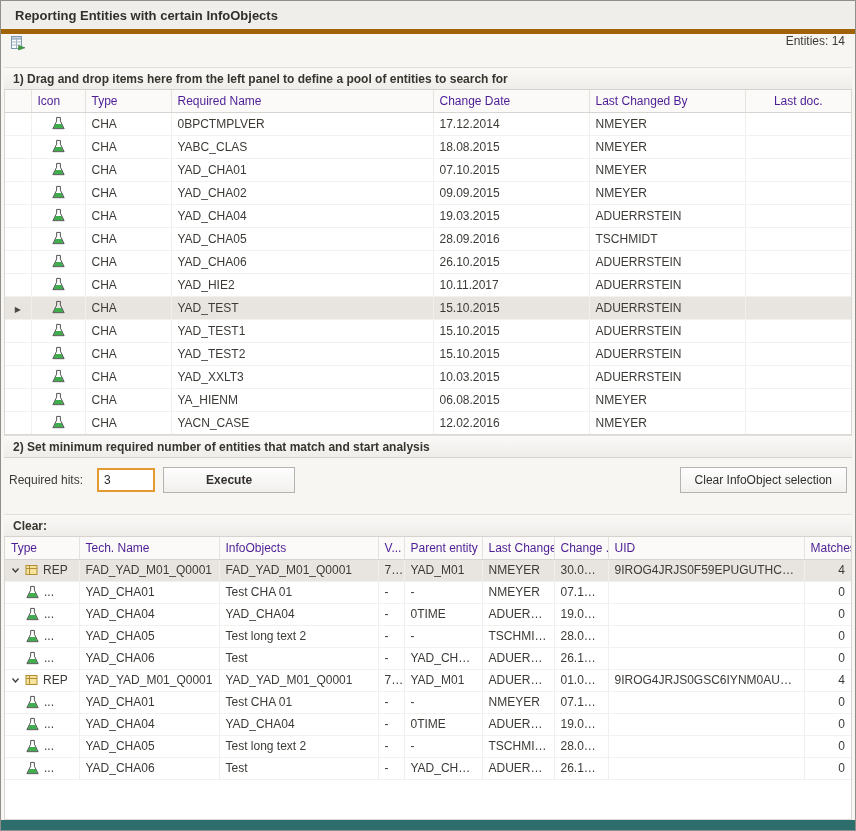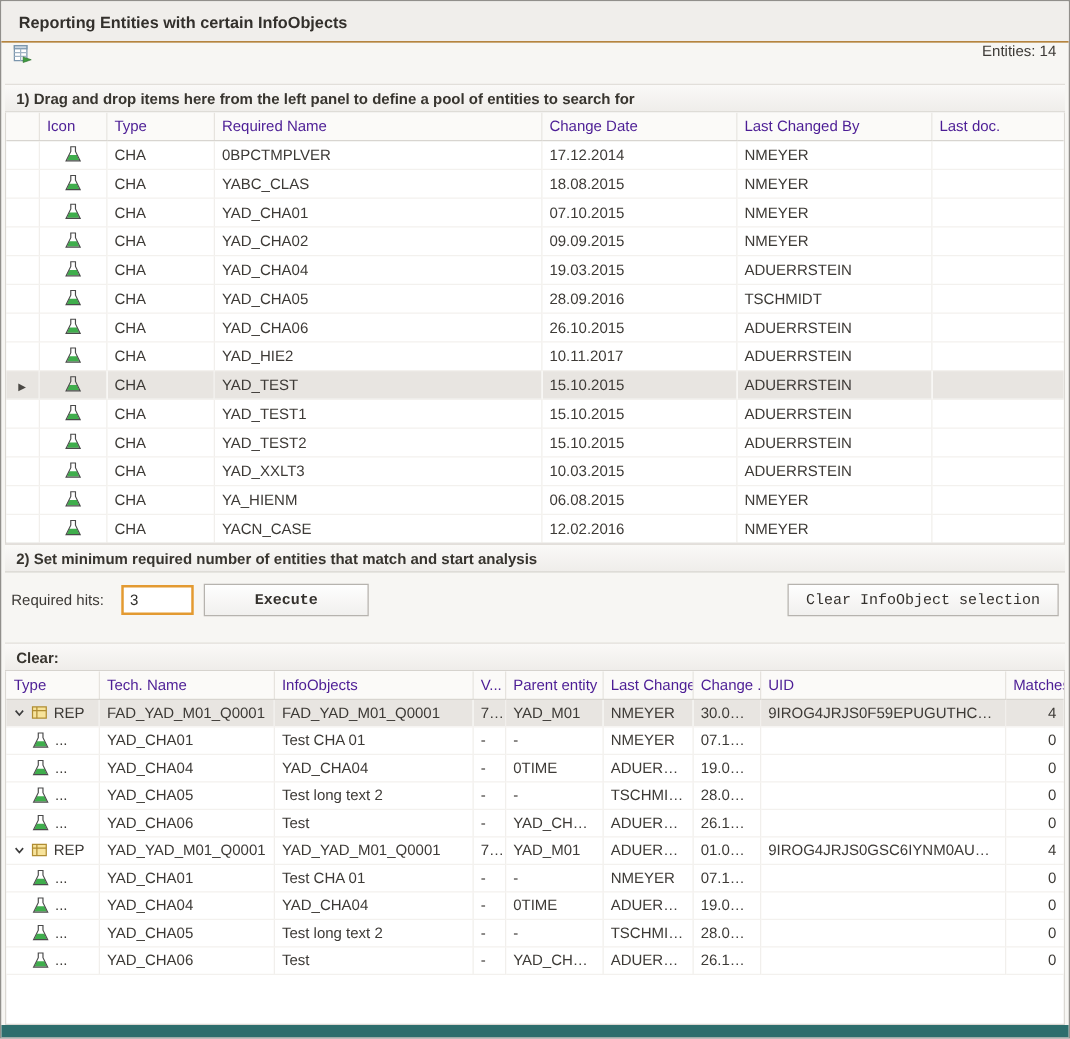--- a/index.html
+++ b/index.html
@@ -1,50 +1,50 @@
 <!DOCTYPE html>
 <html style="--accent-teal: #2d6e6d; --focus-orange: #e39a31; --selection: #e8e5e1;"><head>
 <meta charset="utf-8">
 <style>
   * { margin:0; padding:0; box-sizing:border-box; }
   body { font-family:"Liberation Sans", sans-serif; font-size:12px; color:#3d3a36; background:#ffffff; }
   .window { width:856px; height:831px; border:1px solid #918f8b; background:#f7f6f3; display:flex; flex-direction:column; overflow:hidden; position:relative; }
 
-  .title-bar { height:33px; flex:0 0 33px; background:#f0eeeb; border-bottom:1px solid #a16207; display:flex; align-items:center; padding:0 14px; }
+  .title-bar { height:33px; flex:0 0 33px; background:#f0eeeb; border-bottom:5px solid #a16207; display:flex; align-items:center; padding:0 14px; }
   .title-bar .title { font-weight:bold; font-size:13px; color:#33302c; }
 
   .toolbar { height:33px; flex:0 0 33px; display:flex; align-items:flex-start; justify-content:space-between; padding:0 10px 0 8px; }
   .tool-icon { width:18px; height:18px; display:inline-flex; align-items:center; justify-content:center; cursor:pointer; }
   .entities-count { color:#3d3a36; }
 
   .section-header { height:23px; flex:0 0 23px; margin:0 3px; background:linear-gradient(#faf9f7,#efedea); border-top:1px solid #e2dfda; border-bottom:1px solid #d6d3ce; display:flex; align-items:center; padding:0 9px; font-weight:bold; color:#38352f; }
 
   .table-wrap { margin:0 3px; background:#fff; border-left:1px solid #dbd8d3; border-right:1px solid #dbd8d3; border-bottom:1px solid #dbd8d3; overflow:hidden; }
   table { border-collapse:collapse; width:100%; table-layout:fixed; }
   thead th { height:22px; background:#fbfaf8; color:#4c1d95; font-weight:normal; text-align:left; padding:0 6px; border-right:1px solid #e6e3de; border-bottom:1px solid #d8d5d0; white-space:nowrap; overflow:hidden; }
-  thead th:last-child { border-right:none; }
+  thead th:last-child { border-right:none;text-align:center; }
   tbody td { height:23px; padding:0 6px; border-right:1px solid #f1efec; border-bottom:1px solid #f3f1ee; white-space:nowrap; overflow:hidden; text-overflow:ellipsis; background:#fff; color:#3d3a36; }
   tbody td:last-child { border-right:none; }
   tr.selected td { background:var(--selection, #e8e5e1); }
   td.selcell, th.selcell { text-align:center; padding:0 2px; }
   .rowmark { font-size:8px; color:#4a4844; }
   td.iconcell { text-align:center; padding:0 2px; }
   .icon { display:inline-flex; vertical-align:middle; }
 
   .result-table tbody td { height:22px; }
   .cellflex { display:flex; align-items:center; gap:4px; min-width:0; }
   .chev { display:inline-flex; width:10px; flex:0 0 10px; cursor:pointer; }
   .indent { display:inline-block; width:10px; flex:0 0 10px; }
   .typelabel { overflow:hidden; text-overflow:ellipsis; white-space:nowrap; }
   td.matches, th.matches { text-align:right; }
 
   .controls-row { height:44px; flex:0 0 44px; display:flex; align-items:center; padding:0 8px; }
   .controls-row .lbl { margin-right:14px; }
   .hits-input { width:58px; height:24px; border:2px solid var(--focus-orange, #e39a31); background:#fff; padding:0 5px; font-family:"Liberation Sans",sans-serif; font-size:12px; color:#2f2d2a; outline:none; margin-right:8px; }
-  .btn { height:26px; background:linear-gradient(#fefefe,#f1f0ee); border:1px solid #b6b3ae; font-family:Liberation Mono, monospace; font-size:12px; color:#33302c; padding:0 14px; cursor:pointer; }
+  .btn { height:26px; background:linear-gradient(#fefefe,#f1f0ee); border:1px solid #b6b3ae; font-family:Liberation Sans, sans-serif; font-size:12px; color:#33302c; padding:0 14px; cursor:pointer; }
   .btn.execute { width:132px; font-weight:bold; }
   .btn.clear { margin-left:auto; }
 
   .spacer-gap { flex:0 0 12px; }
   .result-wrap { flex:1 1 auto; }
   .bottom-strip { height:10px; flex:0 0 10px; background:var(--accent-teal, #2d6e6d); }
 </style>
 </head>
 <body>
 

